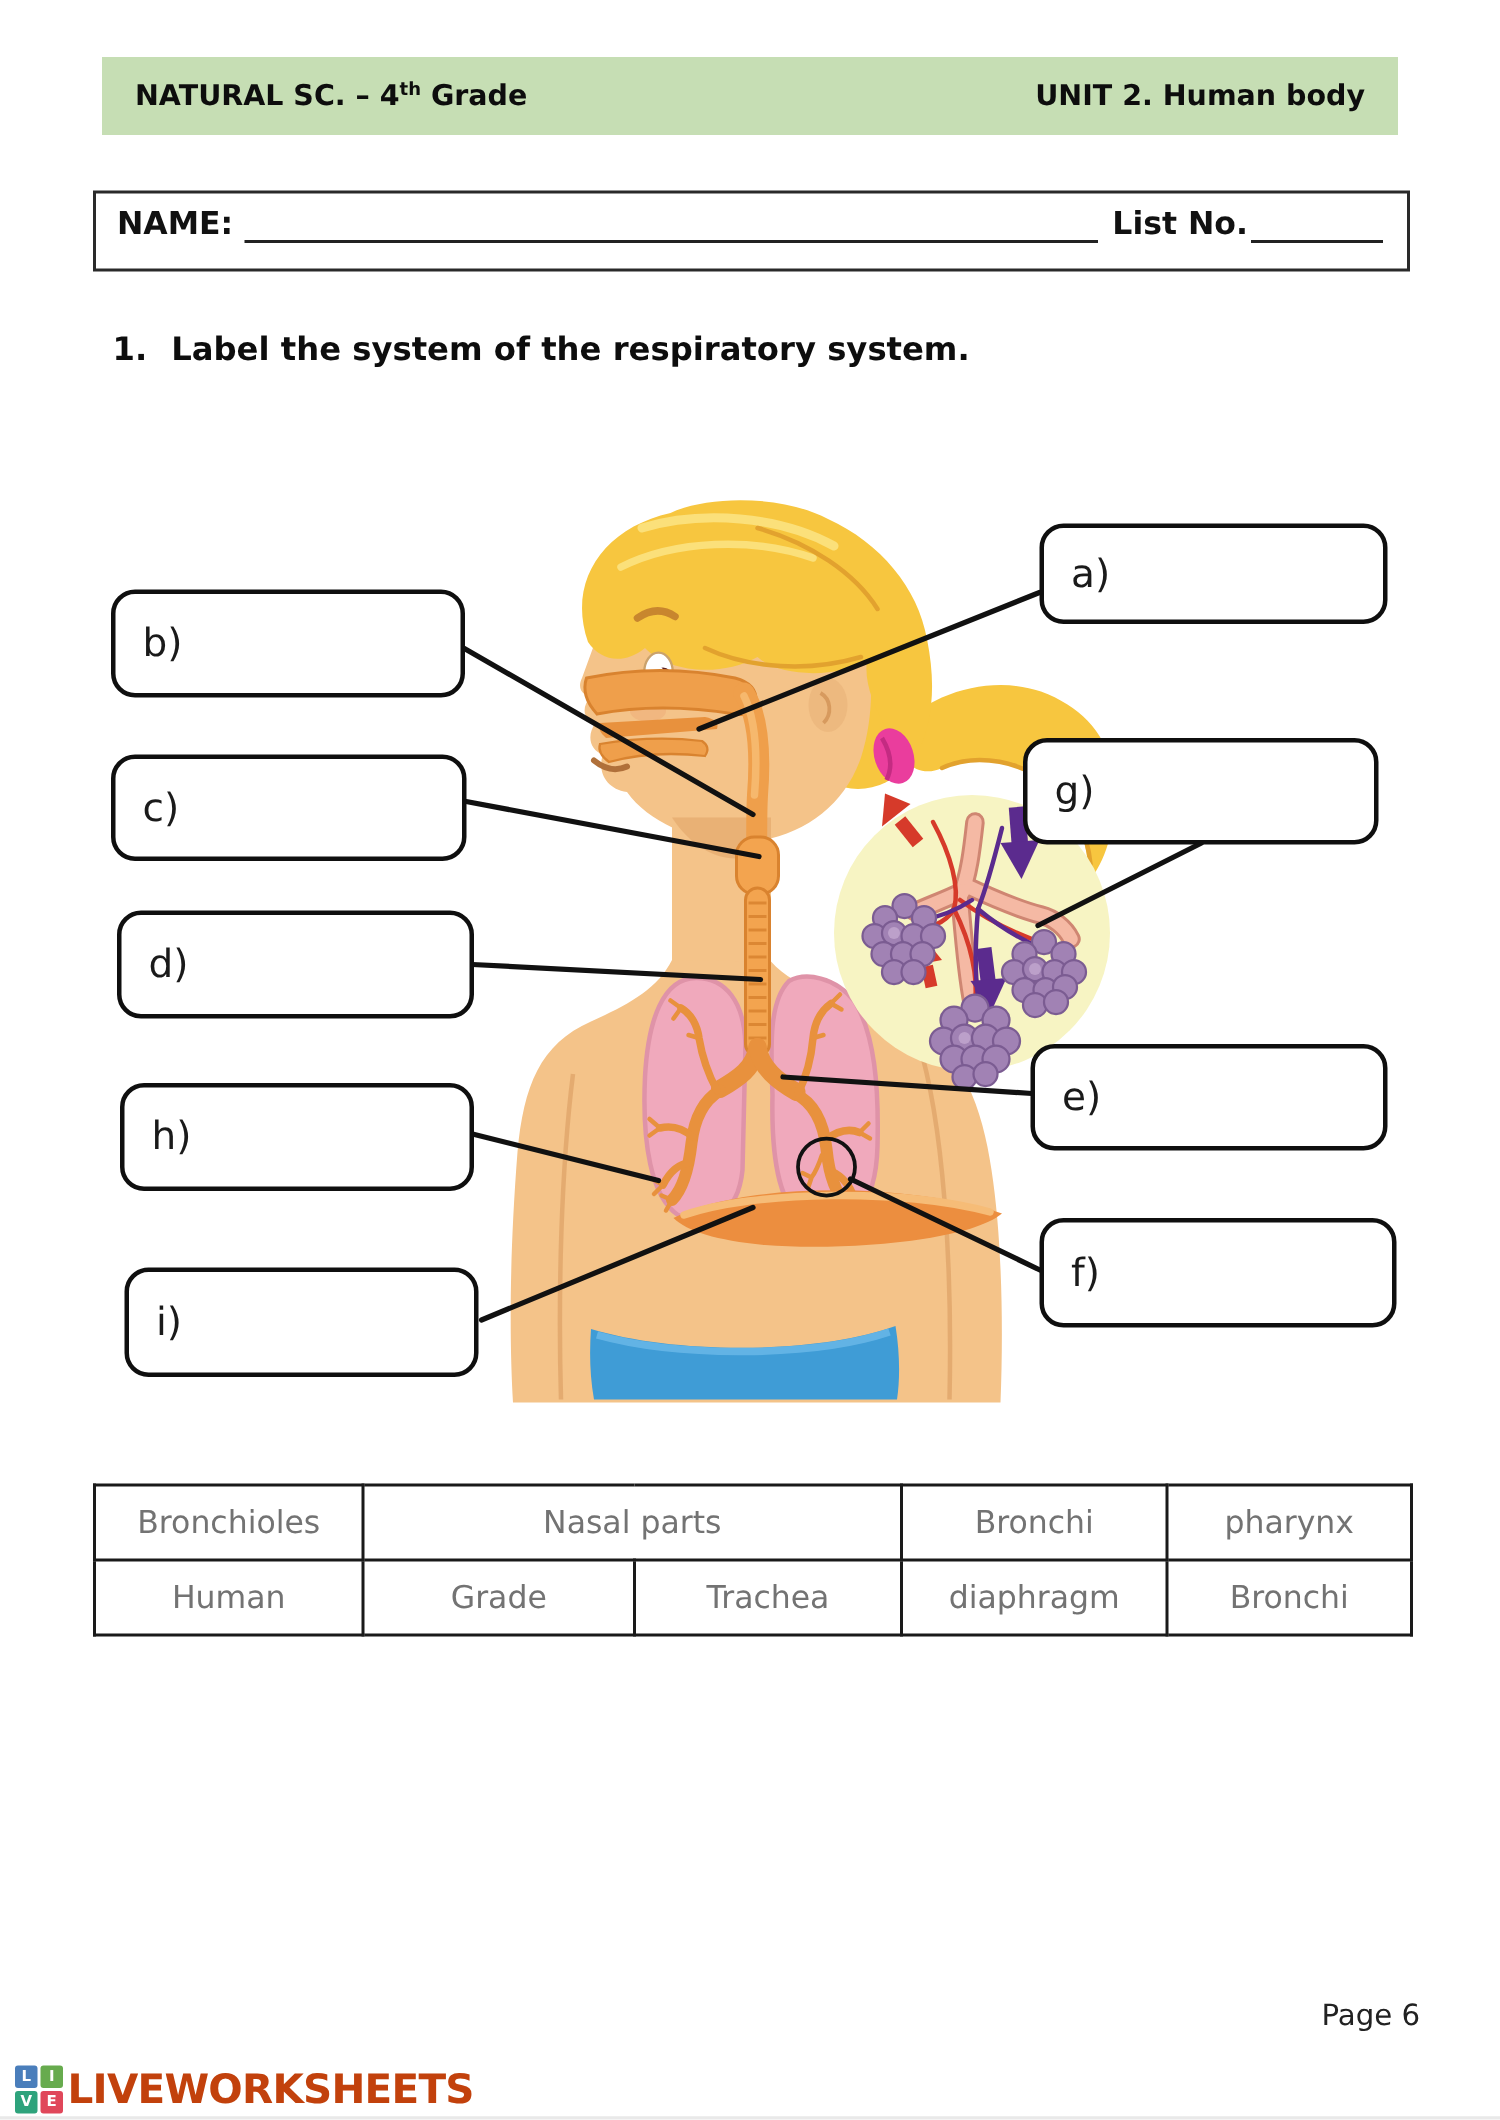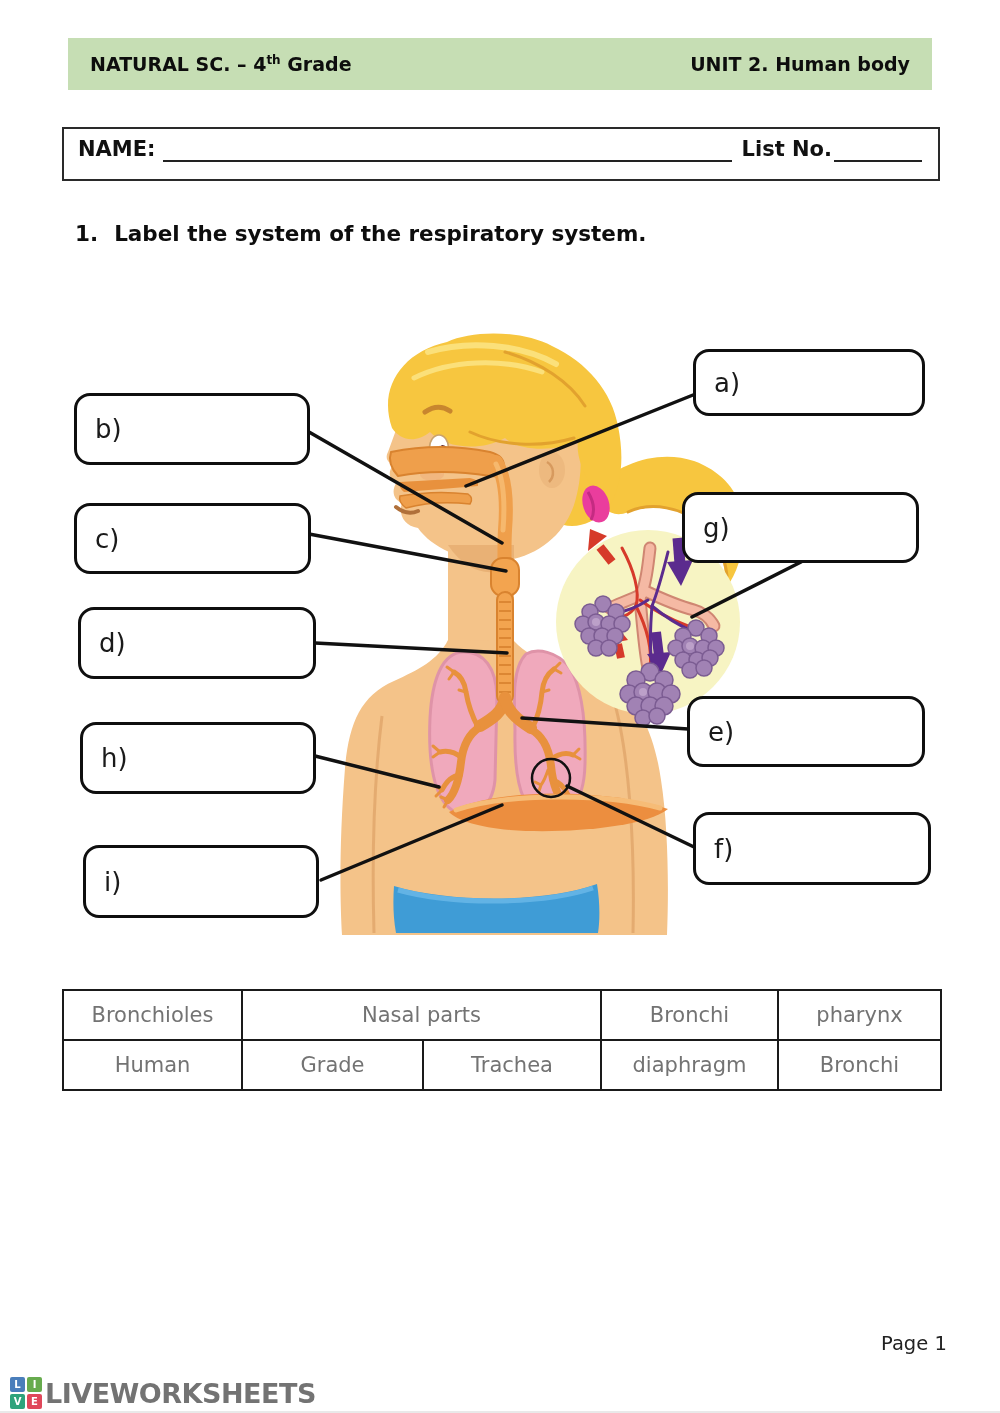--- a/index.html
+++ b/index.html
@@ -52,21 +52,21 @@
   .logo-grid{
     display:grid;grid-template-columns:15px 15px;grid-template-rows:15px 15px;gap:2px;
     margin-right:3px;
   }
   .logo-sq{
     border-radius:2px;color:#fff;font-size:10px;font-weight:bold;line-height:15px;
     text-align:center;
   }
   .sq-l{background:#4a7ebb;} .sq-i{background:#67ab4e;}
   .sq-v{background:#2ea37c;} .sq-e{background:#e0475a;}
-  .logo-text{font-size:27px;font-weight:800;color:#737373;letter-spacing:-0.5px;}
+  .logo-text{font-size:27px;font-weight:800;color:#c2410c;letter-spacing:-0.5px;}
 </style>
 </head>
 <body>
 
 <div class="page">
 
   <div class="header-bar">
     <div><span>NATURAL SC. – 4</span><sup>th</sup><span> Grade</span></div>
     <div>UNIT 2. Human body</div>
   </div>
@@ -356,21 +356,21 @@
     <tr>
       <td>Human</td>
       <td>Grade</td>
       <td>Trachea</td>
       <td>diaphragm</td>
       <td>Bronchi</td>
     </tr>
   </tbody>
     </table>
 
-  <div class="page-number">Page 1</div>
+  <div class="page-number">Page 6</div>
   <div class="logo">
     <div class="logo-grid">
       <span class="logo-sq sq-l">L</span>
       <span class="logo-sq sq-i">I</span>
       <span class="logo-sq sq-v">V</span>
       <span class="logo-sq sq-e">E</span>
     </div>
     <span class="logo-text">LIVEWORKSHEETS</span>
   </div>
 

